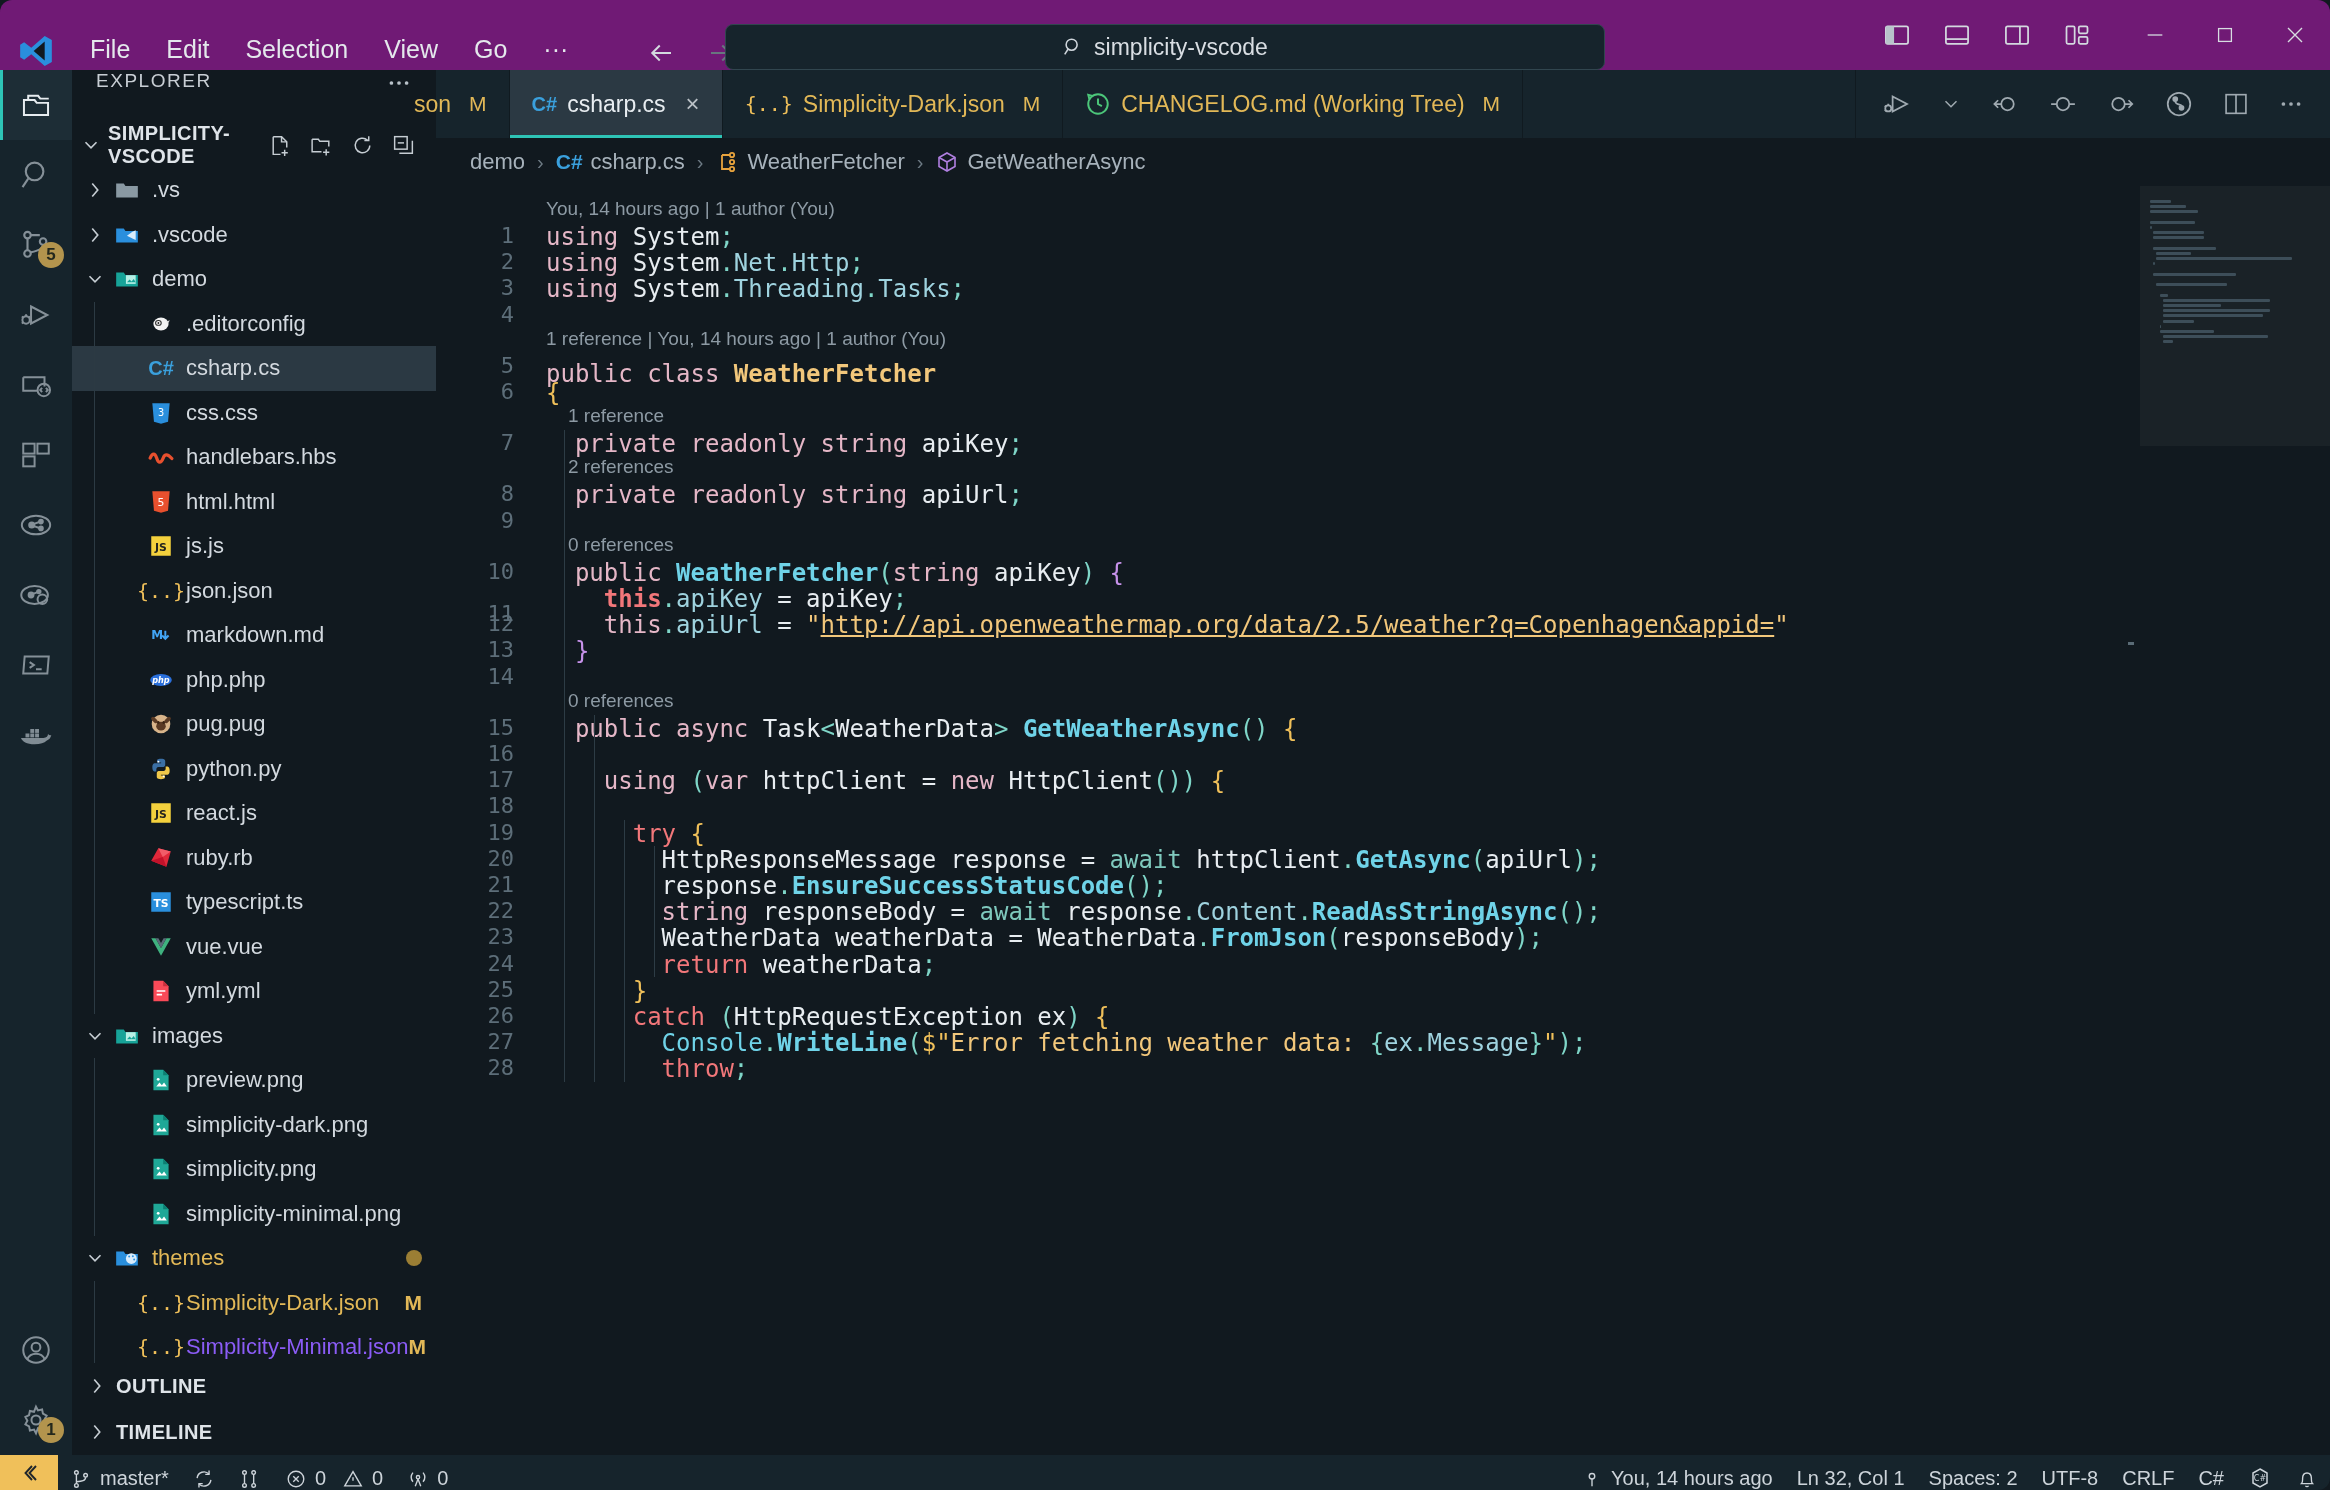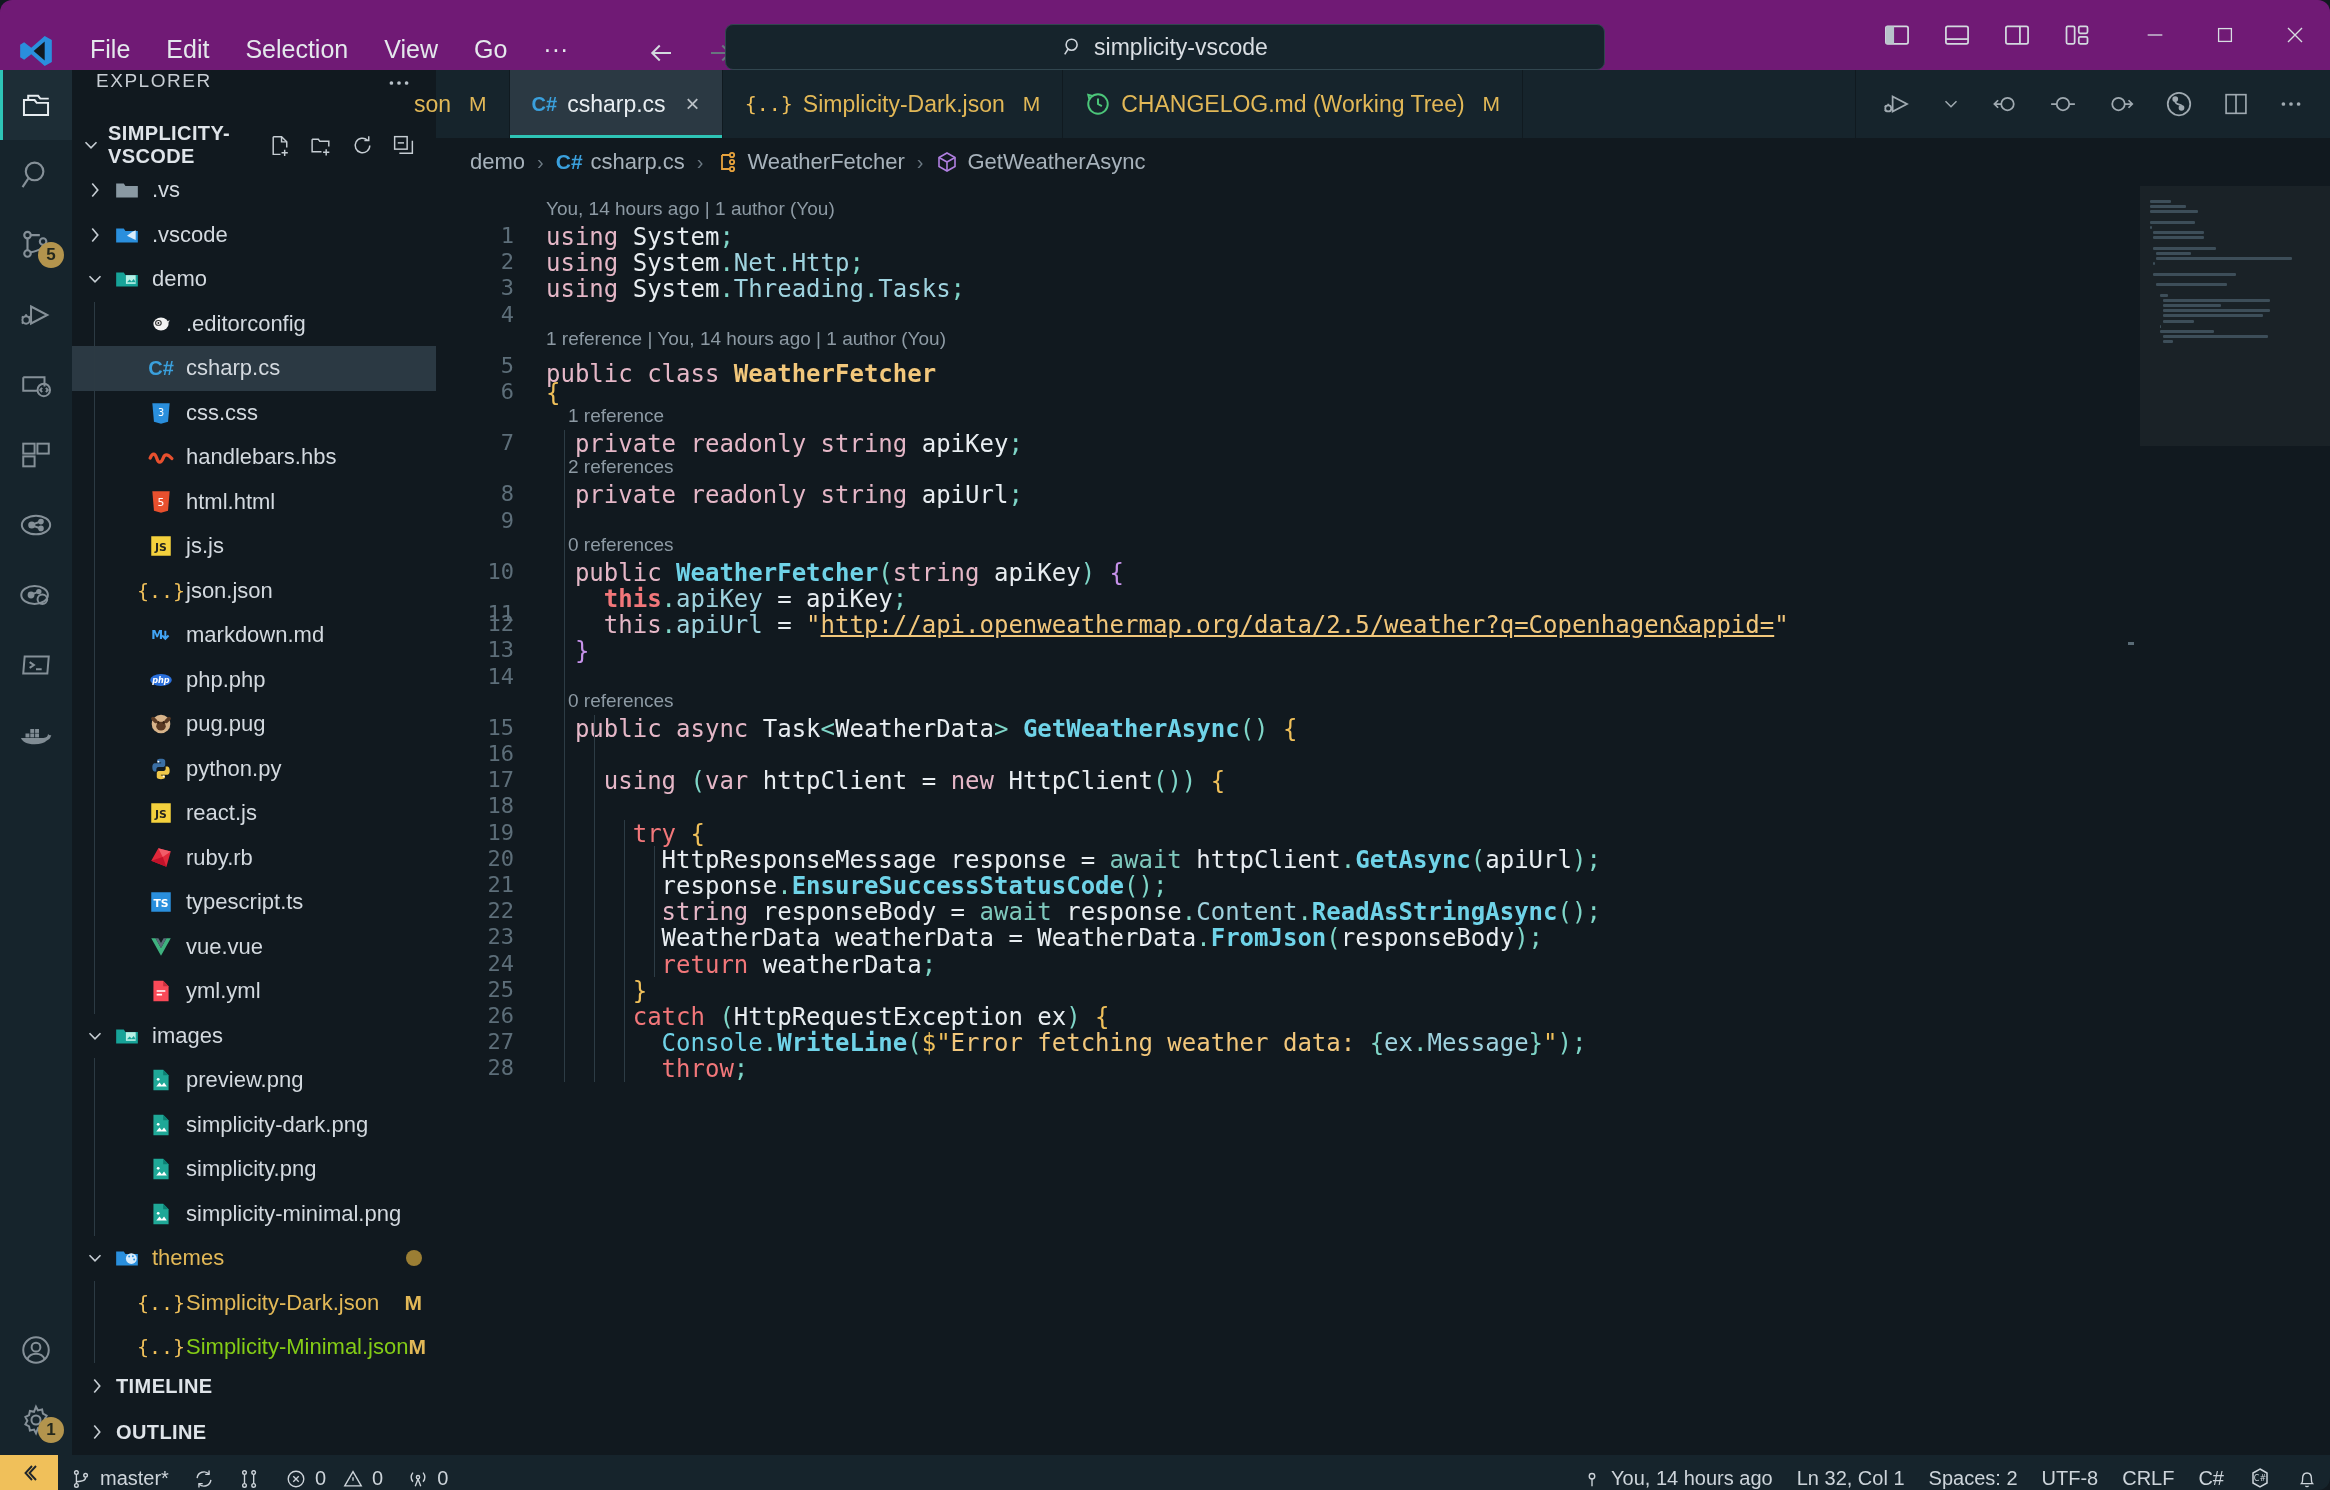--- a/index.html
+++ b/index.html
@@ -758,41 +758,41 @@
           </span>
           <span class="fname" style="color: rgb(226, 184, 87);">Simplicity-Dark.json</span>
           <span class="gstat" style="color: rgb(226, 184, 87);">M</span>
         </div>
         <div class="row">
           <div class="indent-guide" style="left: 22px;"></div>
           <span class="twist" style="margin-left: 42px;"></span>
           <span class="ficon">
             <span style="color:#f0c05a;font-size:20px;font-family:'DejaVu Sans Mono',monospace;">{..}</span>
           </span>
-          <span class="fname" style="color: #84cc16;">Simplicity-Minimal.json</span>
+          <span class="fname" style="color: #8b5cf6;">Simplicity-Minimal.json</span>
           <span class="gstat" style="color: rgb(226, 184, 87);">M</span>
         </div>
       </div>
 
     <div class="sb-bottom">
       <div class="sb-section-head">
         <span class="chev">
           <svg width="22" height="22" viewBox="0 0 24 24" fill="none" stroke="#c6cdd3" stroke-width="1.8">
               <path d="M9 5 L15 12 L9 19"></path>
             </svg>
         </span>
-        <span class="lbl">TIMELINE</span>
+        <span class="lbl">OUTLINE</span>
       </div>
       <div class="sb-section-head">
         <span class="chev">
           <svg width="22" height="22" viewBox="0 0 24 24" fill="none" stroke="#c6cdd3" stroke-width="1.8">
               <path d="M9 5 L15 12 L9 19"></path>
             </svg>
         </span>
-        <span class="lbl">OUTLINE</span>
+        <span class="lbl">TIMELINE</span>
       </div>
     </div>
   </div>
 
   <div class="editorgroup">
     <div class="tabbar" id="tabbar">
         <div class="tab cut-left">
           <span class="tlabel" style="color: rgb(226, 184, 87);">son</span>
           <span class="tmod" style="color: rgb(226, 184, 87);">M</span>
         </div>

